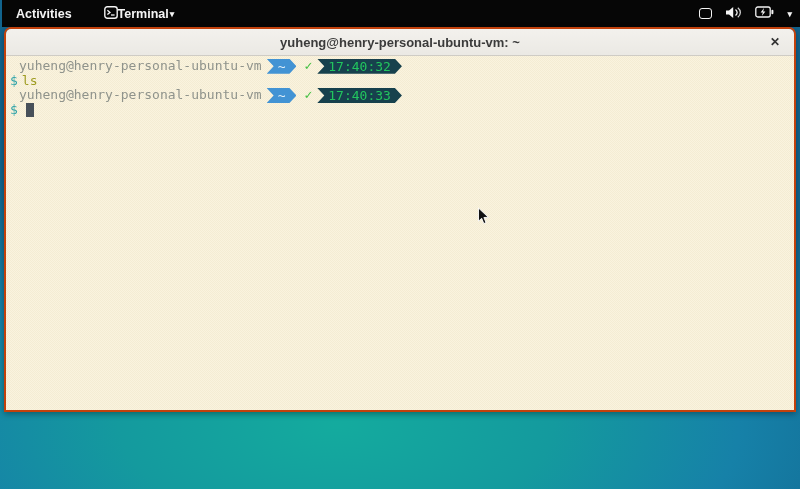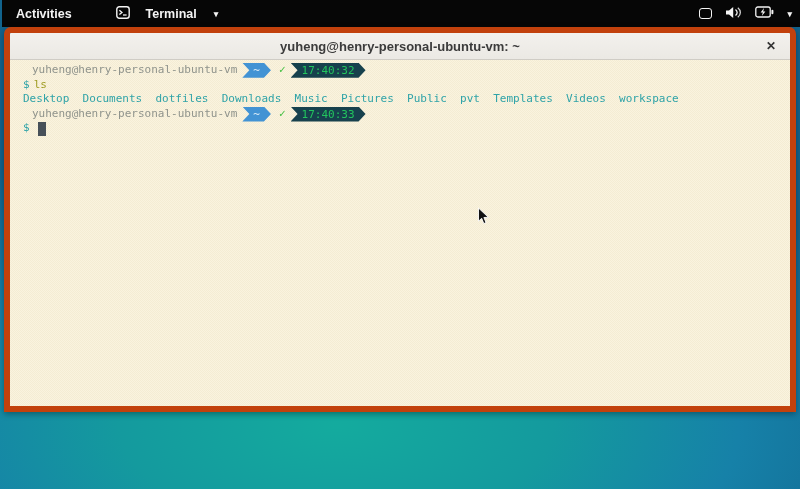--- a/index.html
+++ b/index.html
@@ -11,57 +11,57 @@
     position:relative;
   }
 
   
   .topbar {
     position:absolute; left:2px; top:0; width:800px; height:27px;
     background:#060606; color:#f4f4f4; display:flex; align-items:center;
     font-size:12.5px; font-weight:bold;
   }
   .activities { margin-left:10px; padding:3px 4px; cursor:default; }
-  .appmenu { margin-left:40px; display:flex; align-items:center; gap:16px; }
+  .appmenu { margin-left:28px; display:flex; align-items:center; gap:0; }
   .appmenu .caret { font-size:9px; margin-left:1px; }
   .clock-group {
     position:absolute; left:50%; top:0; transform:translateX(-50%);
     height:27px; display:flex; align-items:center; gap:6px;
   }
   .notif-dot { font-size:7px; line-height:1; position:relative; top:1px; }
   .tray { position:absolute; right:10px; top:0; height:27px; display:flex; align-items:center; gap:13px; }
   .tray .caret { font-size:9px; }
   .display-ic { width:13px; height:11px; border:1.6px solid #f4f4f4; border-radius:3px; }
   .icon-svg { display:block; }
 
   
   .window {
     position:absolute; left:4px; top:27px; width:792px; height:385px;
-    border:6px solid #c2410c; border-radius:7px 7px 0 0;
+    border:2px solid #c2410c; border-radius:7px 7px 0 0;
     overflow:hidden; box-shadow:0 2px 6px rgba(0,0,0,.35);
     display:flex; flex-direction:column;
   }
   .titlebar {
     height:27px; flex:0 0 27px; background:linear-gradient(#f3f1ed,#ebe9e4);
     border-bottom:1px solid #cfccc5; position:relative;
     display:flex; align-items:center; justify-content:center;
     color:#3b3b3b; font-size:13px; font-weight:bold;
   }
   .close-btn {
     position:absolute; right:9px; top:3px; width:20px; height:20px;
     display:flex; align-items:center; justify-content:center;
     color:#333; font-size:12px; cursor:default;
   }
   .term {
     flex:1 1 auto;
     background-image:repeating-conic-gradient(#faf3df 0% 25%, #f4ecd3 0% 50%);
     background-size:2px 2px;
     font-family:"DejaVu Sans Mono","Liberation Mono",monospace;
-    font-size:11px; line-height:14.6px; color:#42433e;
-    padding:3px 0 0 13px;
+    font-size:13px; line-height:14.6px; color:#42433e;
+    padding:3px 0 0 4px;
   }
   .row { height:14.6px; display:flex; align-items:center; white-space:pre; }
 
   
   .userhost { color:#8f938c; padding-left:9px; }
   .pl-band {
     display:inline-block; height:15px; line-height:15px; padding:0 11px;
     clip-path:polygon(0 0, calc(100% - 7px) 0, 100% 50%, calc(100% - 7px) 100%, 0 100%, 7px 50%);
   }
   .pl-cwd  { background:#4293d4; color:#dcedf8; margin-left:5px; }
@@ -128,21 +128,20 @@
       <span class="pl-band pl-cwd">~</span>
       <span class="check">✓</span>
       <span class="pl-band pl-time">17:40:32</span>
     </div>
 
     <div class="row">
       <span class="dollar">$</span>
       <span class="cmd">ls</span>
     </div>
 
-    <div class="row dirs">Desktop  Documents  dotfiles  Downloads  Music  Pictures  Public  pvt  Templates  Videos  workspace</div>
 
     <div class="row">
       <span class="userhost">yuheng@henry-personal-ubuntu-vm</span>
       <span class="pl-band pl-cwd">~</span>
       <span class="check">✓</span>
       <span class="pl-band pl-time">17:40:33</span>
     </div>
 
     <div class="row">
       <span class="dollar">$</span>

